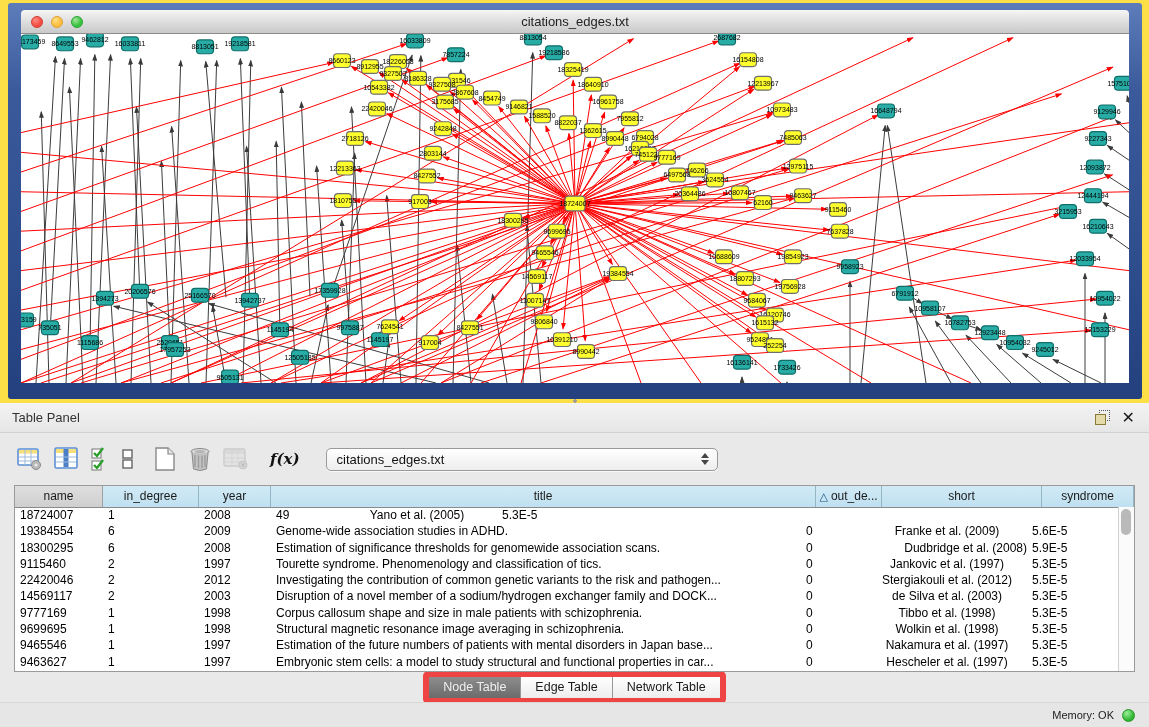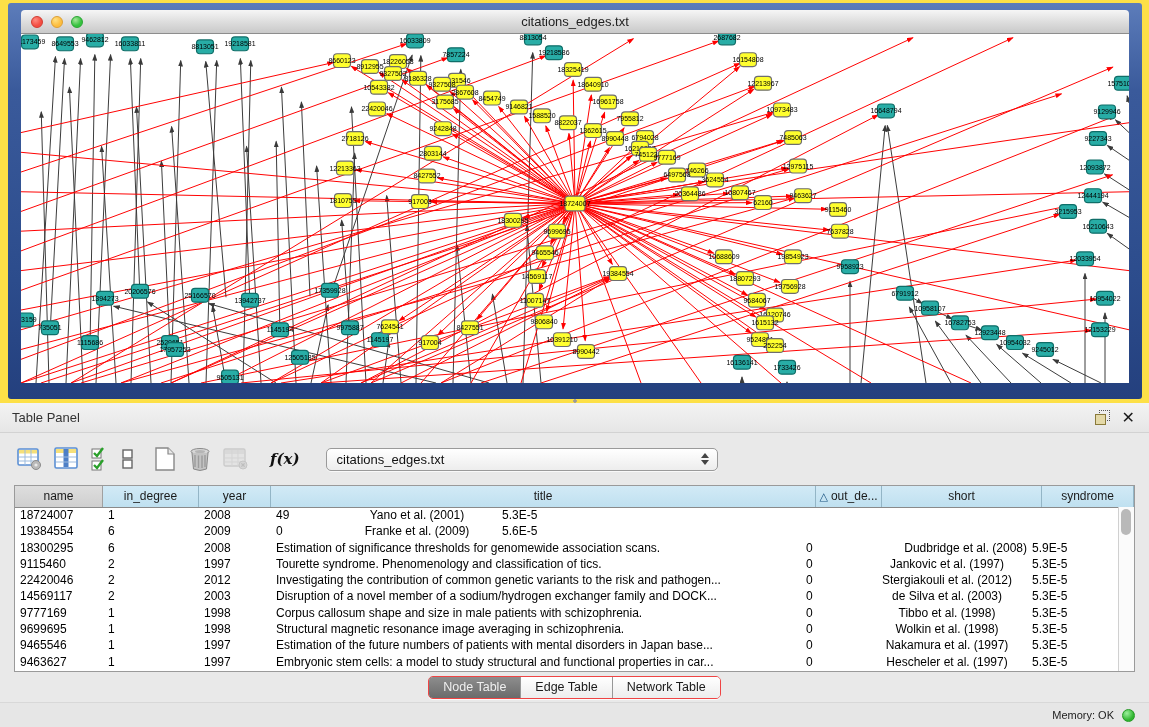--- a/index.html
+++ b/index.html
@@ -66,21 +66,21 @@
   .sort-tri{color:#16507e;font-size:11px;margin-right:3px;}
   #tbody{position:absolute;left:0;right:15px;top:21px;bottom:0;overflow:hidden;}
   .tr{display:flex;height:16.3px;line-height:16.3px;font-size:12px;color:#000;}
   .td{box-sizing:border-box;padding-left:5px;overflow:hidden;white-space:nowrap;}
   .td-short{text-align:center;padding-left:0;}
   #vscroll{position:absolute;right:0;top:21px;bottom:0;width:15px;background:#fbfbfb;border-left:1px solid #d0d0d0;}
   #vscroll-thumb{position:absolute;left:2px;top:2px;width:10px;height:26px;background:#b9b9b9;border-radius:6px;}
 
   
   #tabbar-row{height:30px;display:flex;align-items:center;justify-content:center;}
-  #tabbar{display:flex;height:21px;border:1px solid #ef4444;border-radius:5px;overflow:hidden;
+  #tabbar{display:flex;height:21px;border:6px solid #ef4444;border-radius:5px;overflow:hidden;
      box-shadow:0 1px 0 rgba(255,255,255,.8);}
   .tab{padding:0 14px;font-size:12.5px;line-height:21px;color:#1a1a1a;
      background:linear-gradient(180deg,#ffffff,#ededed);border-right:1px solid #979797;}
   .tab:last-child{border-right:none;}
   .tab-selected{background:linear-gradient(180deg,#8d8d8d,#6b6b6b);color:#efefef;}
 
   
   #status-bar{position:absolute;left:0;bottom:0;width:1149px;height:24px;background:#e6e6e6;
      border-top:1px solid #d8d8d8;display:flex;align-items:center;justify-content:flex-end;}
   #memory-label{font-size:11px;color:#222;margin-right:8px;}
@@ -613,27 +613,28 @@
           <div class="th" style="width: 66px;"><span class="sort-tri">△</span><span>out_de...</span></div>
           <div class="th" style="width: 160px;"><span>short</span></div>
           <div class="th" style="width: 92px;"><span>syndrome</span></div>
         </div>
       <div id="tbody">
           <div class="tr">
             <div class="td td-name" style="width: 88px;">18724007</div>
             <div class="td td-in_degree" style="width: 96px;">1</div>
             <div class="td td-year" style="width: 72px;">2008</div>
             <div class="td td-out_degree" style="width: 66px;">49</div>
-            <div class="td td-short" style="width: 160px;">Yano et al. (2001)</div>
+            <div class="td td-short" style="width: 160px;">Yano et al. (2005)</div>
             <div class="td td-pagerank" style="width: 92px;">5.3E-5</div>
           </div>
           <div class="tr">
             <div class="td td-name" style="width: 88px;">19384554</div>
             <div class="td td-in_degree" style="width: 96px;">6</div>
             <div class="td td-year" style="width: 72px;">2009</div>
+            <div class="td td-title" style="flex: 1 1 0%;">Genome-wide association studies in ADHD.</div>
             <div class="td td-out_degree" style="width: 66px;">0</div>
             <div class="td td-short" style="width: 160px;">Franke et al. (2009)</div>
             <div class="td td-pagerank" style="width: 92px;">5.6E-5</div>
           </div>
           <div class="tr">
             <div class="td td-name" style="width: 88px;">18300295</div>
             <div class="td td-in_degree" style="width: 96px;">6</div>
             <div class="td td-year" style="width: 72px;">2008</div>
             <div class="td td-title" style="flex: 1 1 0%;">Estimation of significance thresholds for genomewide association scans.</div>
             <div class="td td-out_degree" style="width: 66px;">0</div>

